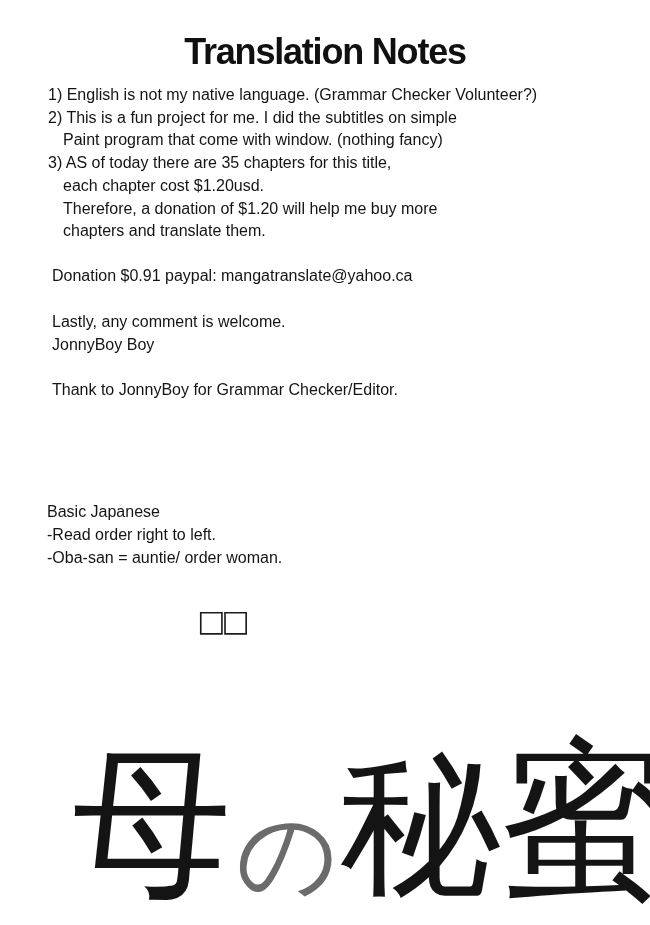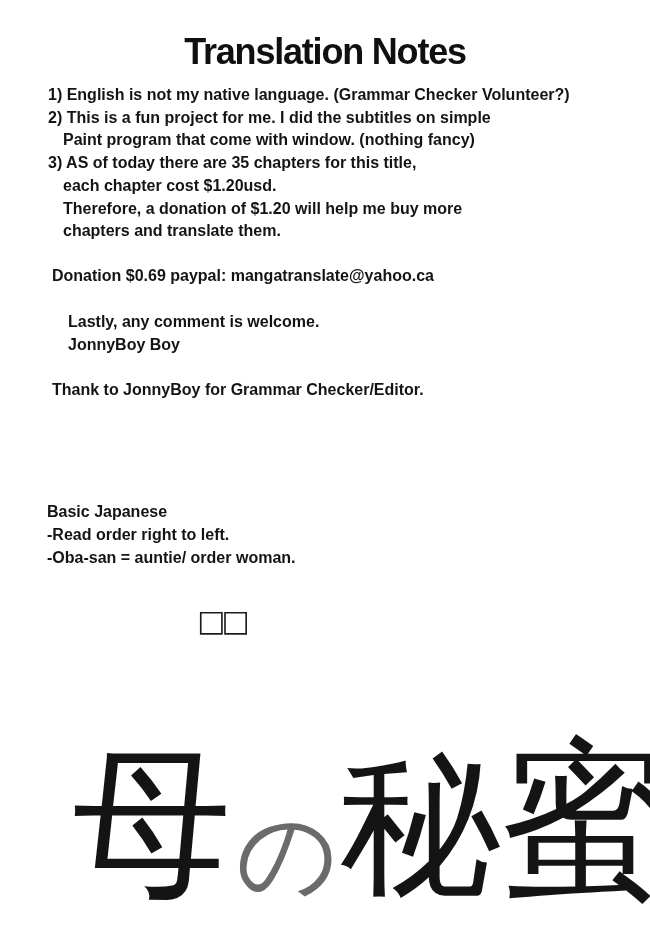--- a/index.html
+++ b/index.html
@@ -5,26 +5,26 @@
   html,body{margin:0;padding:0;}
   body{
     width:650px;height:925px;background:#ffffff;overflow:hidden;
     font-family:"Liberation Sans","DejaVu Sans",sans-serif;color:#161616;
   }
   .page{position:relative;width:650px;height:733px;background:#ffffff;}
   .title{
     position:absolute;top:31px;left:0;right:0;text-align:center;
     font-weight:bold;font-size:36px;letter-spacing:-1.2px;color:#101010;
   }
-  .b16{font-weight:bold;font-size:16px;line-height:22.7px;white-space:pre;color:#141414;}
+  .b16{font-weight:normal;font-size:16px;line-height:22.7px;white-space:pre;color:#141414;}
   .block{position:absolute;}
   .notes{top:84px;left:48px;}
   .ind{padding-left:15px;}
   .donation{top:265px;left:52px;}
-  .closing{top:311px;left:68px;}
+  .closing{top:311px;left:52px;}
   .thanks{top:379px;left:52px;}
   .jnotes{top:500px;left:47px;}
   .jnotes .b16{line-height:23.2px;}
   .jnotes .last{margin-top:2px;}
   .tofu{
     position:absolute;top:606px;left:197px;
     font-size:30px;line-height:30px;letter-spacing:-4px;color:#1c1c1c;
     font-family:"DejaVu Sans",sans-serif;font-weight:normal;
   }
   .logo{
@@ -49,21 +49,21 @@
     <div class="b16">1) English is not my native language. (Grammar Checker Volunteer?)</div>
     <div class="b16">2) This is a fun project for me. I did the subtitles on simple</div>
     <div class="b16 ind">Paint program that come with window. (nothing fancy)</div>
     <div class="b16">3) AS of today there are 35 chapters for this title,</div>
     <div class="b16 ind">each chapter cost $1.20usd.</div>
     <div class="b16 ind">Therefore, a donation of $1.20 will help me buy more</div>
     <div class="b16 ind">chapters and translate them.</div>
   </div>
 
   <div class="block donation">
-    <div class="b16">Donation $0.69 paypal: mangatranslate@yahoo.ca</div>
+    <div class="b16">Donation $0.91 paypal: mangatranslate@yahoo.ca</div>
   </div>
 
   <div class="block closing">
     <div class="b16">Lastly, any comment is welcome.</div>
     <div class="b16">JonnyBoy Boy</div>
   </div>
 
   <div class="block thanks">
     <div class="b16">Thank to JonnyBoy for Grammar Checker/Editor.</div>
   </div>

